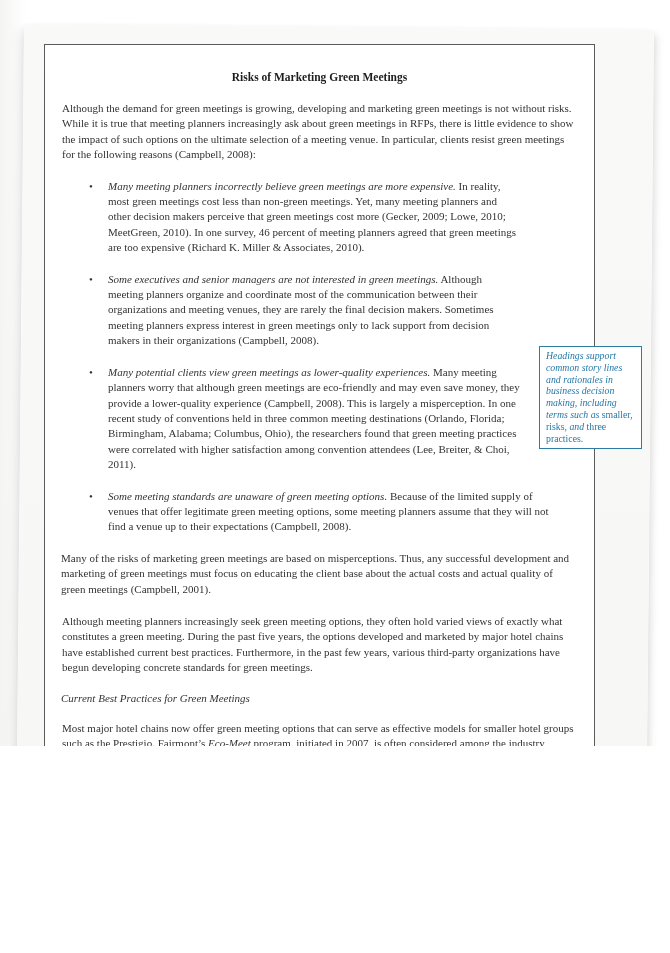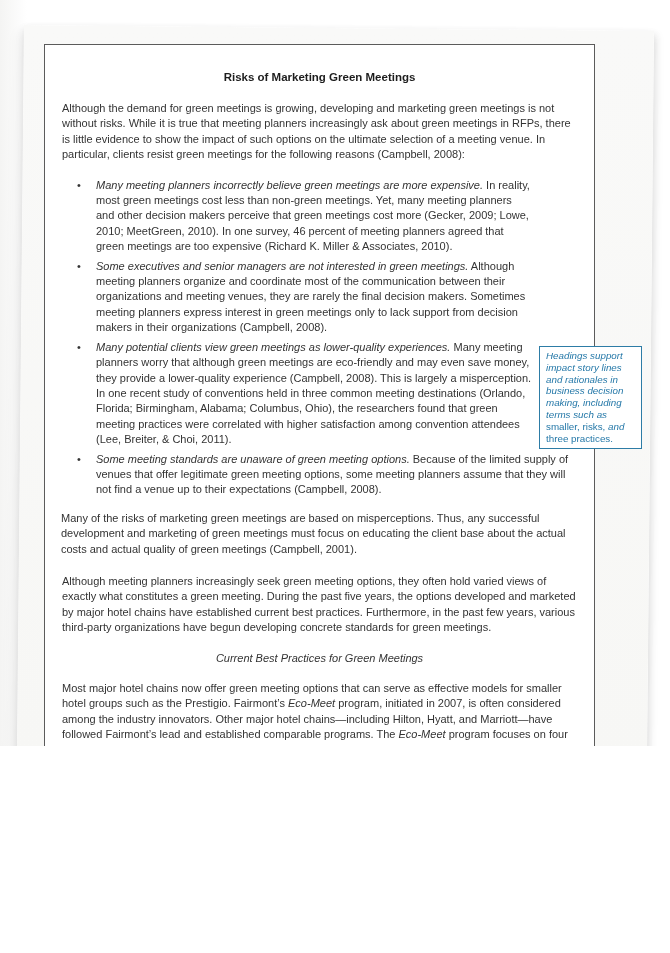--- a/index.html
+++ b/index.html
@@ -1,20 +1,20 @@
 <!DOCTYPE html>
 <html><head>
 <meta charset="utf-8">
 <title>Document Page</title>
 <style>
   html,body{margin:0;padding:0;background:#ffffff;}
   .canvas{
     position:relative;width:670px;height:746px;overflow:hidden;
     background:linear-gradient(90deg,#f4f4f3 0%,#ffffff 4%,#ffffff 100%);
-    font-family:Liberation Sans, sans-serif;
+    font-family:Liberation Serif, serif;
   }
   .curl-shadow{
     position:absolute;left:34px;top:884px;width:540px;height:30px;
     background:radial-gradient(ellipse closest-side,rgba(0,0,0,0.18),rgba(0,0,0,0) 75%);
     filter:blur(6px);transform:rotate(1.1deg);
   }
   .sheet{
     position:absolute;left:24px;top:28px;width:630px;height:866px;
     background:
       radial-gradient(ellipse 200px 44px at 10% 101%,rgba(0,0,0,0.12),rgba(0,0,0,0) 62%),
@@ -33,25 +33,25 @@
     font-size:11px;line-height:15.4px;color:#333333;
     text-align:left;
   }
   h1,h2{
     font-size:11.5px;line-height:15px;font-weight:bold;color:#1d1d1d;
     text-align:center;margin:0 0 16px 0;
   }
   h2{margin:0 0 16px 0;}
   p{margin:0 0 15px 1px;}
   p.closing{margin:0 0 17px 0;}
-  p.subheading{font-style:italic;margin:9px 0 15px 0;text-align:center;}
+  p.subheading{font-style:italic;margin:9px 0 15px 0;}
   ul{
     margin:0 0 13px 0;padding:0 0 0 31px;list-style:none;
   }
-  li{position:relative;margin:4px;padding:0;}
+  li{position:relative;margin:16px;padding:0;}
   li::before{
     content:"\2022";position:absolute;left:-19px;top:0;
     font-size:11px;color:#333333;
   }
   .it{font-style:italic;}
   .rm{font-style:normal;}
   .callout-float{float:right;width:42px;height:100px;margin-top:169px;}
   .footer{
     position:absolute;left:16px;right:0;bottom:5px;
     text-align:center;font-size:11px;color:#3d3d3d;
@@ -98,15 +98,15 @@
 
       <ul>
           <li><span class="it">Eco-accommodation:</span> provide information to guests about how to be more environmentally conscious during their stays; place recycling bins in all rooms; use energy-efficient lighting and water-conservative plumbing.</li>
         </ul>
 
     </div>
 
     <div class="footer">– Page 4 –</div>
   </div>
 
-  <div class="callout"><span class="it">Headings support impact story lines and rationales in business decision making, including terms such as </span><span class="rm">smaller, risks,</span><span class="it"> and </span><span class="rm">three practices.</span></div>
+  <div class="callout"><span class="it">Headings support common story lines and rationales in business decision making, including terms such as </span><span class="rm">smaller, risks,</span><span class="it"> and </span><span class="rm">three practices.</span></div>
 
 </div>
 
 </body></html>

